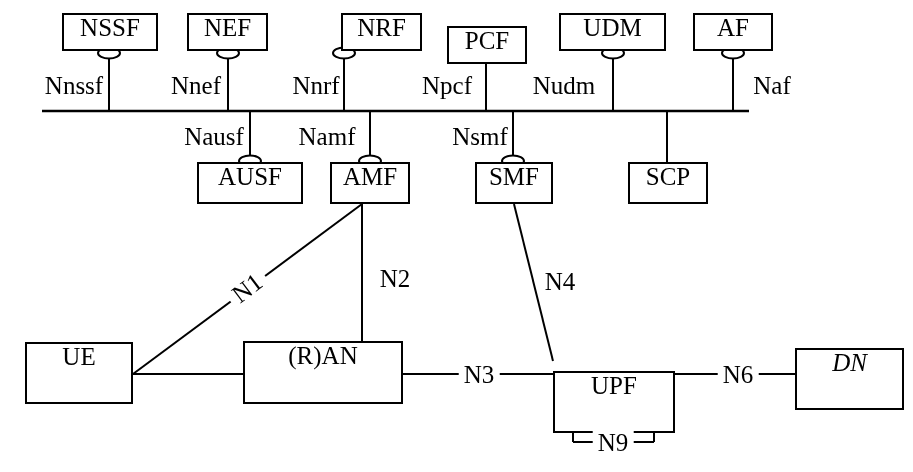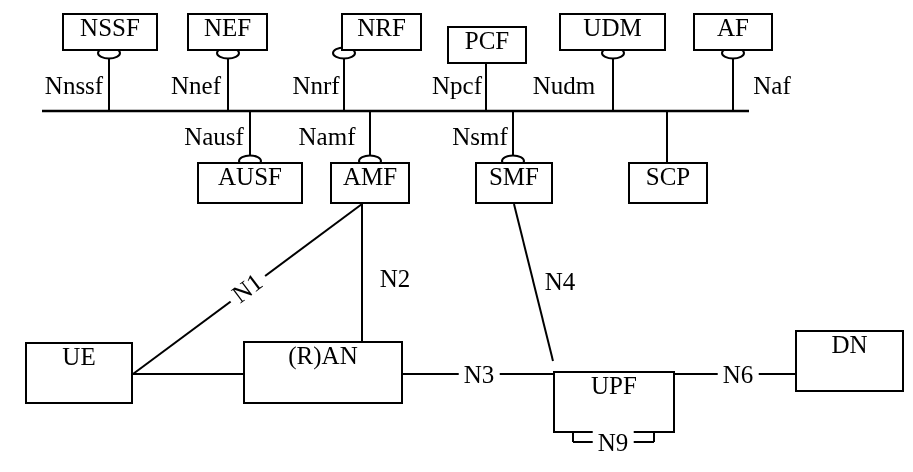--- a/index.html
+++ b/index.html
@@ -26,30 +26,30 @@
   #node-pcf  { left:447px; top:13px;  width:80px;  height:38px;margin-top:13px; }
   #node-udm  { left:559px; top:13px;  width:107px; height:38px; }
   #node-af   { left:693px; top:13px;  width:80px;  height:38px; }
   #node-ausf { left:197px; top:162px; width:106px; height:42px; }
   #node-amf  { left:330px; top:162px; width:80px;  height:42px; }
   #node-smf  { left:475px; top:162px; width:78px;  height:42px; }
   #node-scp  { left:628px; top:162px; width:80px;  height:42px; }
   #node-ue   { left:25px;  top:342px; width:108px; height:62px; }
   #node-ran  { left:243px; top:341px; width:160px; height:63px; }
   #node-upf  { left:553px; top:343px; width:122px; height:62px;margin-top:28px; }
-  #node-dn   { left:795px; top:330px; width:109px; height:62px; }
+  #node-dn   { left:795px; top:348px; width:109px; height:62px;font-style:italic; }
   .lbl {
     position:absolute; font-size:25px; line-height:1; white-space:nowrap;
     transform:translate(-50%,-50%);
   }
   .lbl.on-line { background:var(--bg); padding:0 5px; }
   #lbl-nnssf { left:74px;  top:85px; }
   #lbl-nnef  { left:196px; top:85px; }
   #lbl-nnrf  { left:316px; top:85px; }
-  #lbl-npcf  { left:447px; top:85px;margin-left:10px; }
+  #lbl-npcf  { left:447px; top:85px; }
   #lbl-nudm  { left:564px; top:85px; }
   #lbl-naf   { left:772px; top:85px; }
   #lbl-nausf { left:214px; top:136px;text-align:center; }
   #lbl-namf  { left:327px; top:136px; }
   #lbl-nsmf  { left:480px; top:136px; }
   #lbl-n1 { left:247px; top:288px; transform:translate(-50%,-50%) rotate(-37deg); background:var(--bg); padding:0 6px; }
   #lbl-n2 { left:395px; top:278px; }
   #lbl-n4 { left:560px; top:281px; }
   #lbl-n3 { left:479px; top:374px; }
   #lbl-n6 { left:738px; top:374px; }

